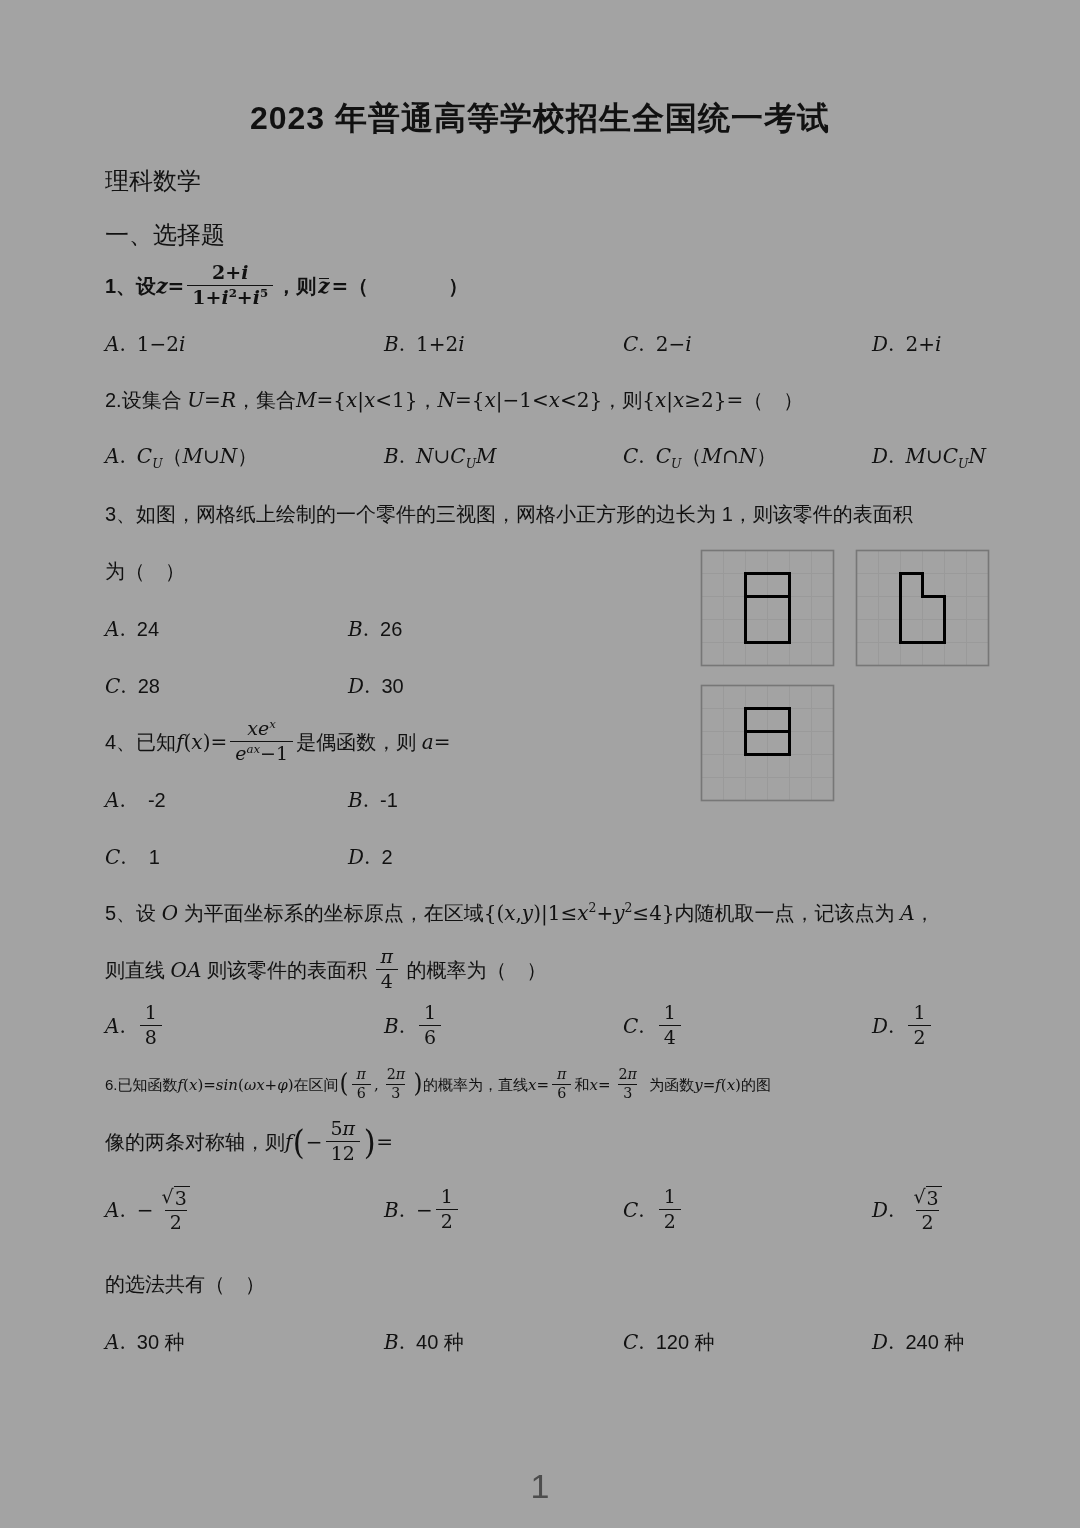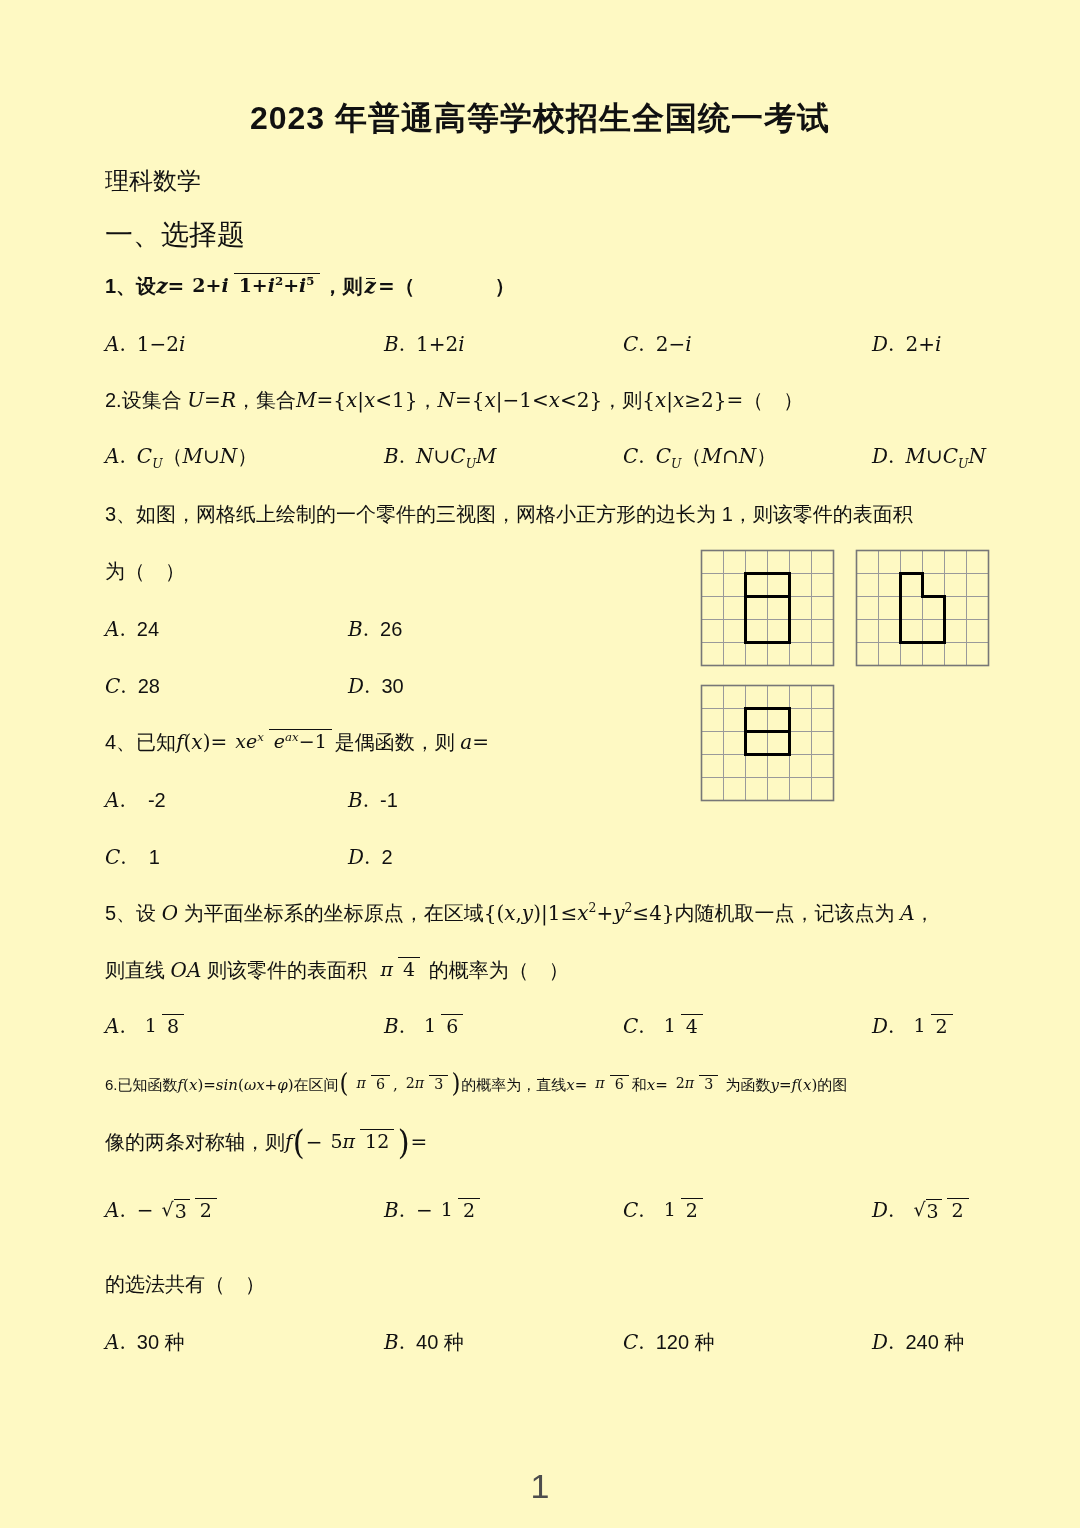--- a/index.html
+++ b/index.html
@@ -1,35 +1,35 @@
 <!DOCTYPE html>
 <html><head>
 <meta charset="utf-8">
 <style>
   html,body { margin:0; padding:0; background:#ffffff; }
   body { font-family:"Liberation Sans", sans-serif; color:#111; }
-  .page { position:relative; width:1080px; height:1528px; margin:0 auto; background:#fef9c3;
+  .page { position:relative; width:1080px; height:1528px; margin:0 auto; background:#a3a3a3;
           padding:96px 105px 0 105px; box-sizing:border-box; overflow:hidden; }
 
   .title { text-align:center; font-size:32px; line-height:44px; font-weight:600; letter-spacing:1px; }
   .subtitle { font-size:24px; line-height:30px; margin-top:26px; }
-  .section { font-size:28px; line-height:30px; margin-top:24px; }
+  .section { font-size:24px; line-height:30px; margin-top:24px; }
 
   .line { min-height:57px; line-height:57px; font-size:20px; }
   .tight { font-size:15px; }
   .mt8 { margin-top:8px;font-weight:bold; } .mt12 { margin-top:12px; } .mt16 { margin-top:16px; }
 
   .zh { white-space:pre-wrap; }
   .mi { font-family:"DejaVu Serif","Liberation Serif",serif; font-style:italic; }
   .mr { font-family:"DejaVu Serif","Liberation Serif",serif; white-space:pre; }
   sup.msup, sub.msub { font-size:0.62em; line-height:1; font-family:"DejaVu Serif",serif; }
   sup.msup { vertical-align:super; }
   sub.msub { vertical-align:sub; }
 
-  .frac { display:inline-flex; flex-direction:row; align-items:center; vertical-align:middle;
+  .frac { display:inline-flex; flex-direction:column; align-items:center; vertical-align:middle;
           margin:0 3px; line-height:1.2; position:relative; top:-2px; }
   .frac .num, .frac .den { display:block; padding:0 5px; font-size:0.95em; line-height:1.25; text-align:center; }
   .frac .den { border-top:1.4px solid #111; }
 
   .ovl { position:relative; display:inline-block; line-height:1.1; padding:0 2px; }
   .ovl::before { content:""; position:absolute; top:3px; left:3px; right:3px; border-top:1.5px solid #111; }
 
   .sqrt { display:inline-flex; align-items:flex-start; line-height:1; }
   .rad { line-height:1.1; font-family:"DejaVu Serif",serif; }
   .sqrt-body { border-top:1.4px solid #111; line-height:1.1; padding:1px 3px 0 1px; }

